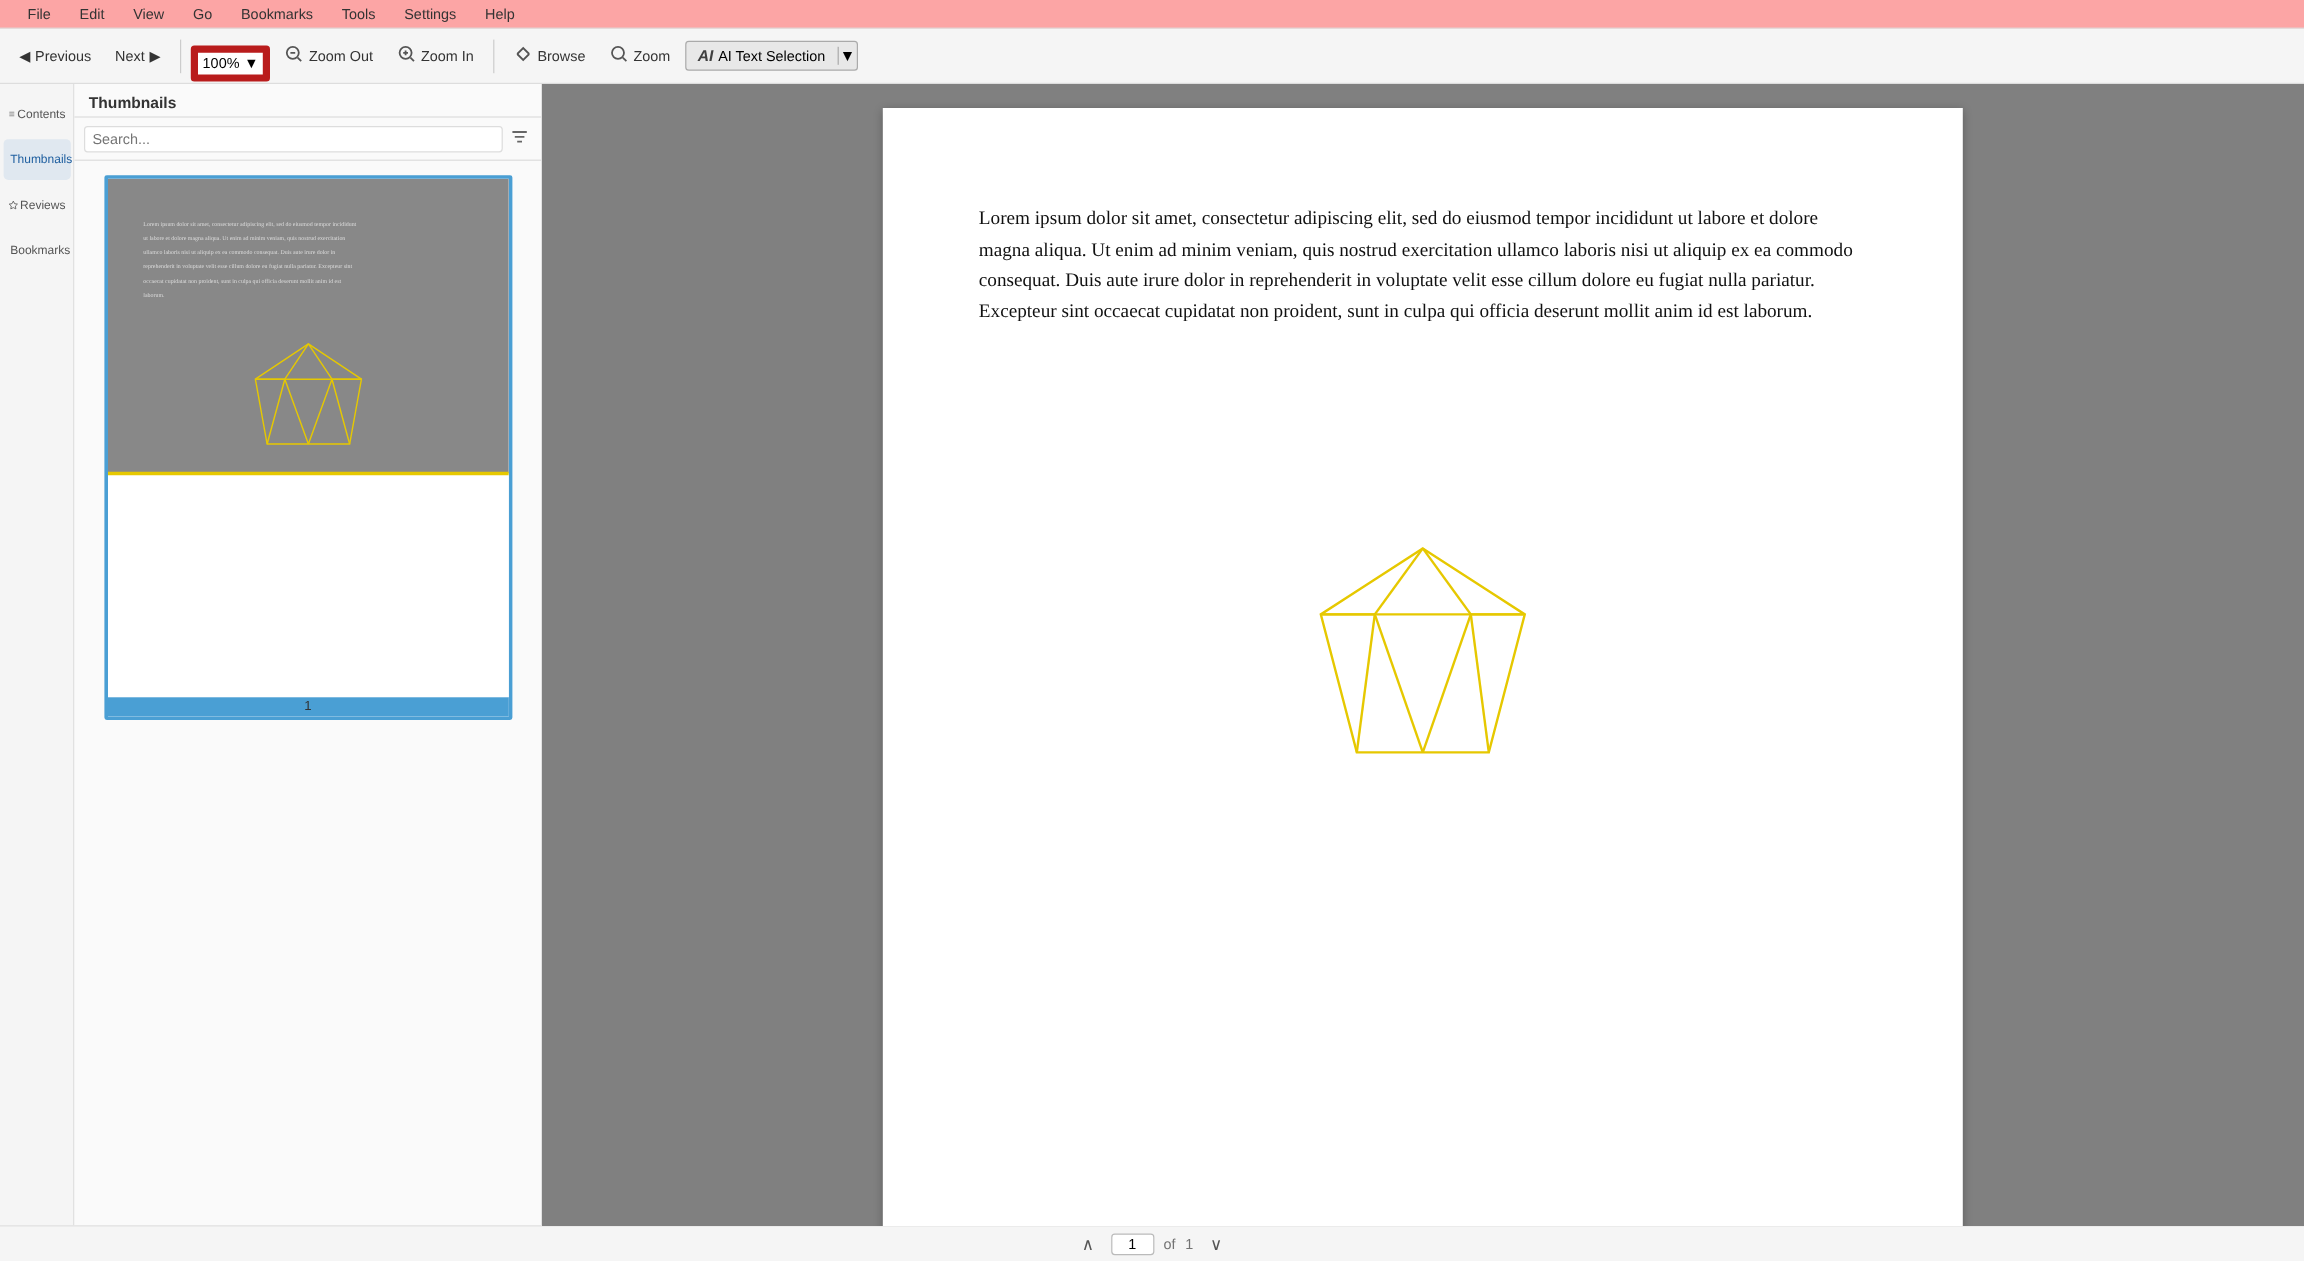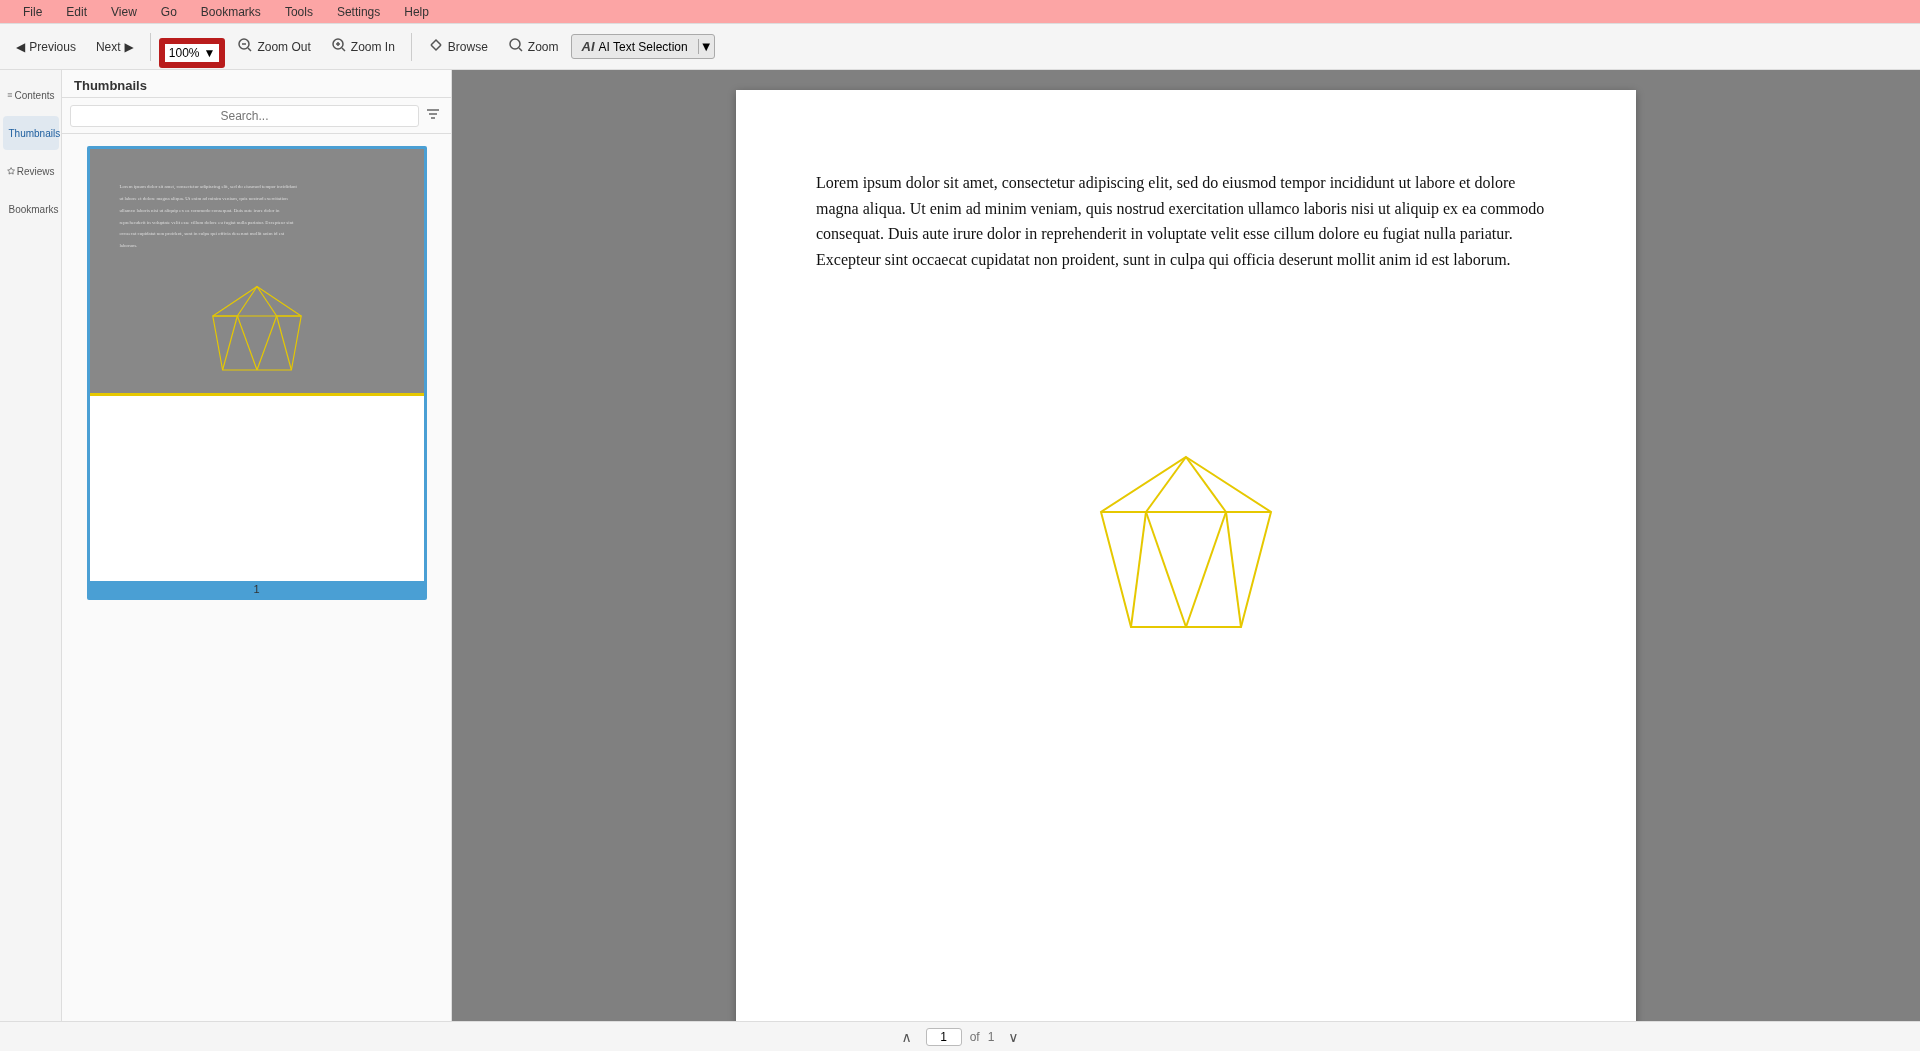--- a/index.html
+++ b/index.html
@@ -137,21 +137,20 @@
       gap: 4px;
     }
     .thumbnails-search input {
       flex: 1;
       border: 1px solid #ddd;
       border-radius: 3px;
       padding: 3px 6px;
       font-size: 12px;
       outline: none;
       background: white;
-      text-align: center;
     }
     .thumbnails-filter {
       color: #666;
       cursor: pointer;
       font-size: 14px;
       padding: 2px;
     }
     .thumbnails-content {
       flex: 1;
       overflow-y: auto;

